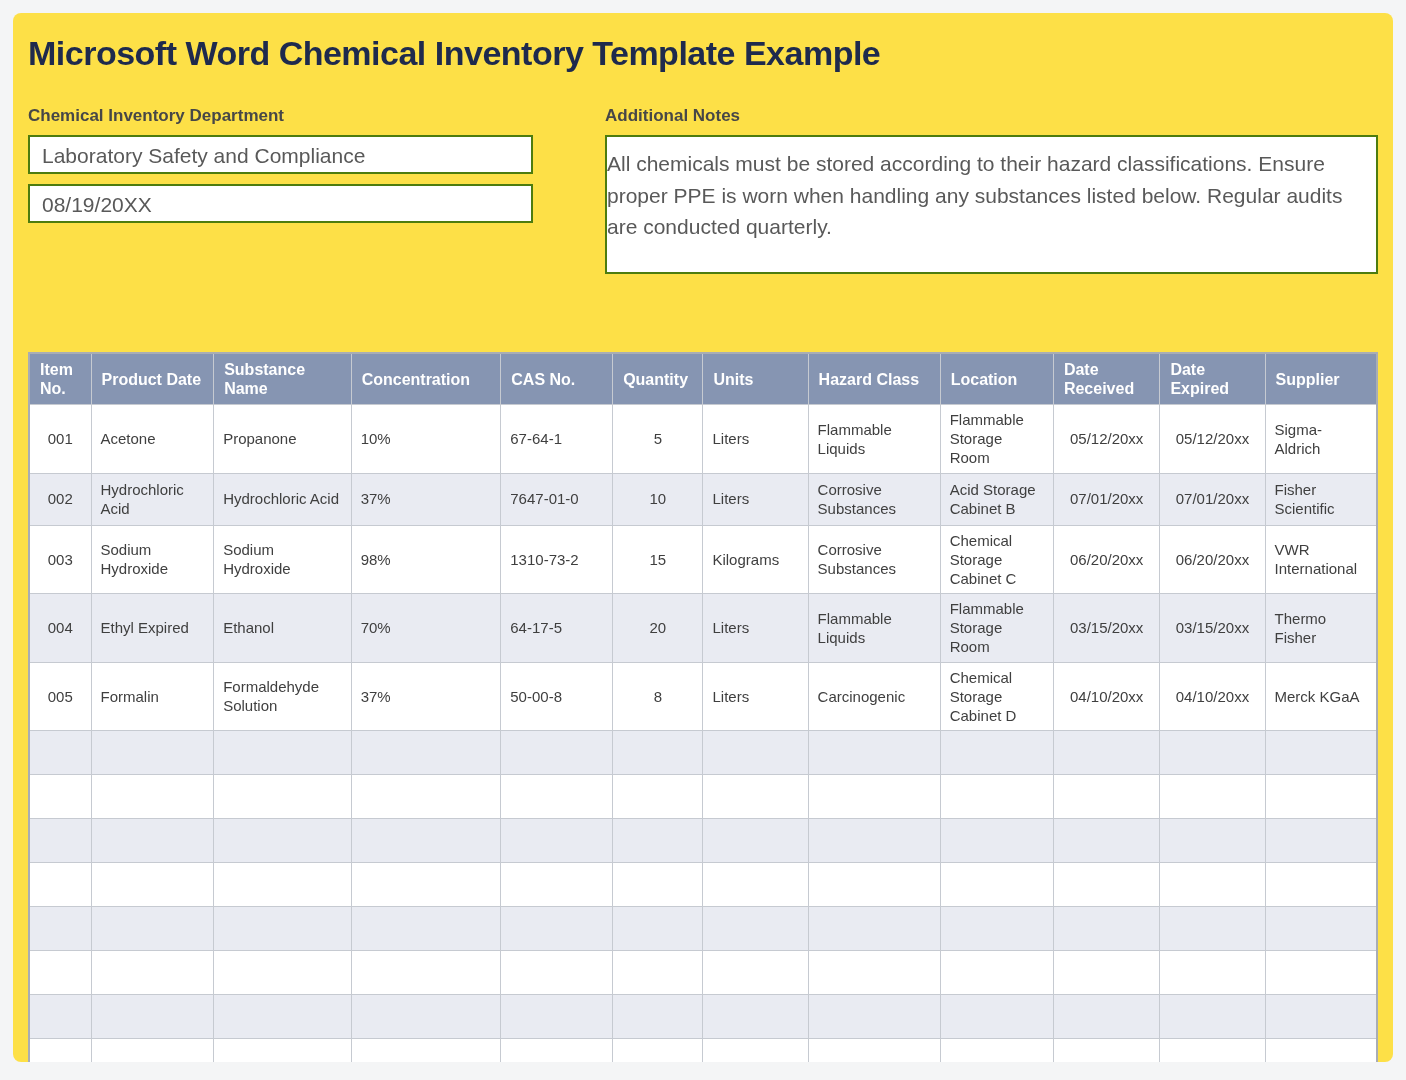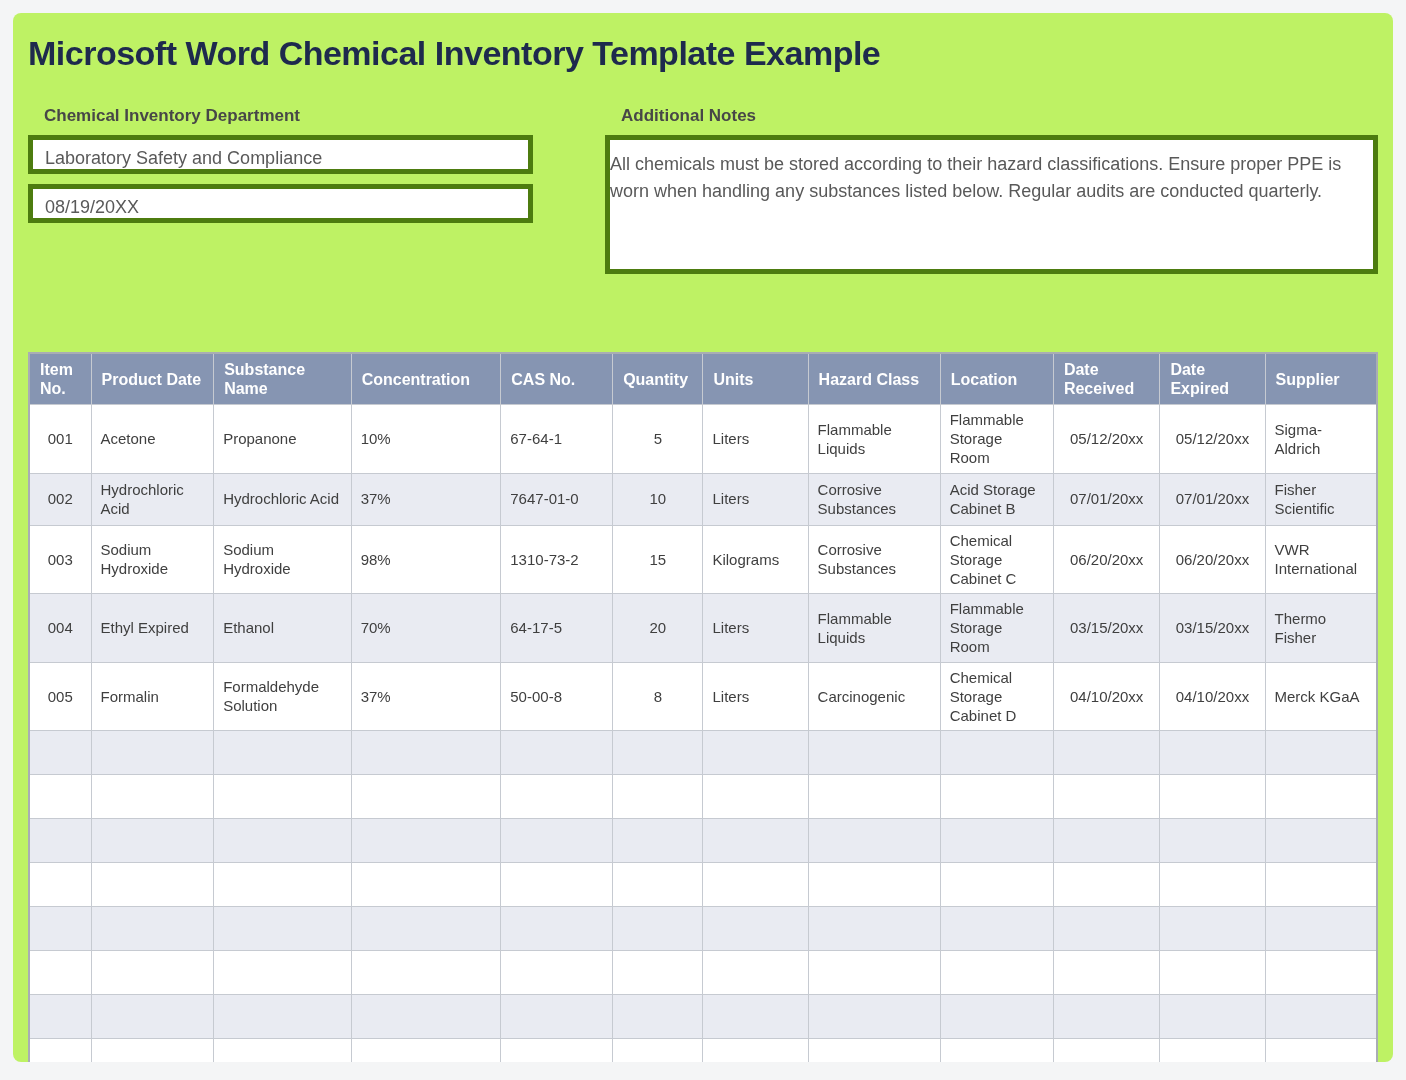--- a/index.html
+++ b/index.html
@@ -6,21 +6,21 @@
   html, body {
     margin: 0; padding: 0;
     width: 1406px; height: 1080px;
     background: #f4f5f6;
     font-family: "Liberation Sans", "DejaVu Sans", sans-serif;
   }
   .page {
     position: absolute;
     left: 13px; top: 13px;
     width: 1380px; height: 1049px;
-    background: #bef264;
+    background: #fde047;
     border-radius: 8px;
     padding: 14px 15px 0 15px;
     overflow: hidden;
   }
   h1.doc-title {
     margin: 6px 0 0 0;
     font-size: 34px;
     font-weight: 700;
     letter-spacing: -0.5px;
     color: #1e2a4d;
@@ -29,30 +29,30 @@
   .top-section {
     display: flex;
     margin-top: 33px;
   }
   .left-col { width: 505px; margin-right: 72px; flex: none; }
   .right-col { flex: 1; }
   .field-label {
     font-size: 17px;
     font-weight: 700;
     color: #474747;
-    margin-left: 16px;
+    margin-left: 0;
     line-height: 1.1;
   }
   .field-label.second { margin-top: 30px; }
   .text-box {
     margin-top: 10px;
-    border: 5px solid #4d7c0f;
+    border: 2px solid #4d7c0f;
     background: #fff;
     color: #595959;
-    font-size: 18px;
+    font-size: 21px;
   }
   .input-box {
     height: 39px;
     line-height: 37px;
     padding: 0 12px;
     white-space: nowrap;
     overflow: hidden;
   }
   .notes-box {
     height: 139px;

